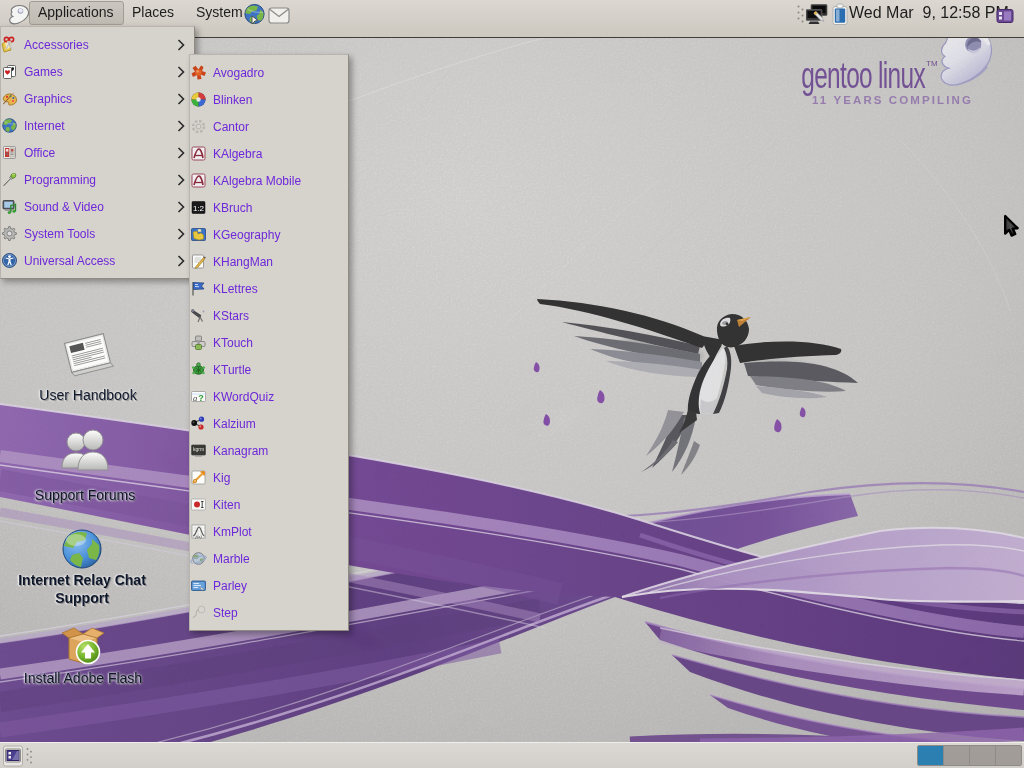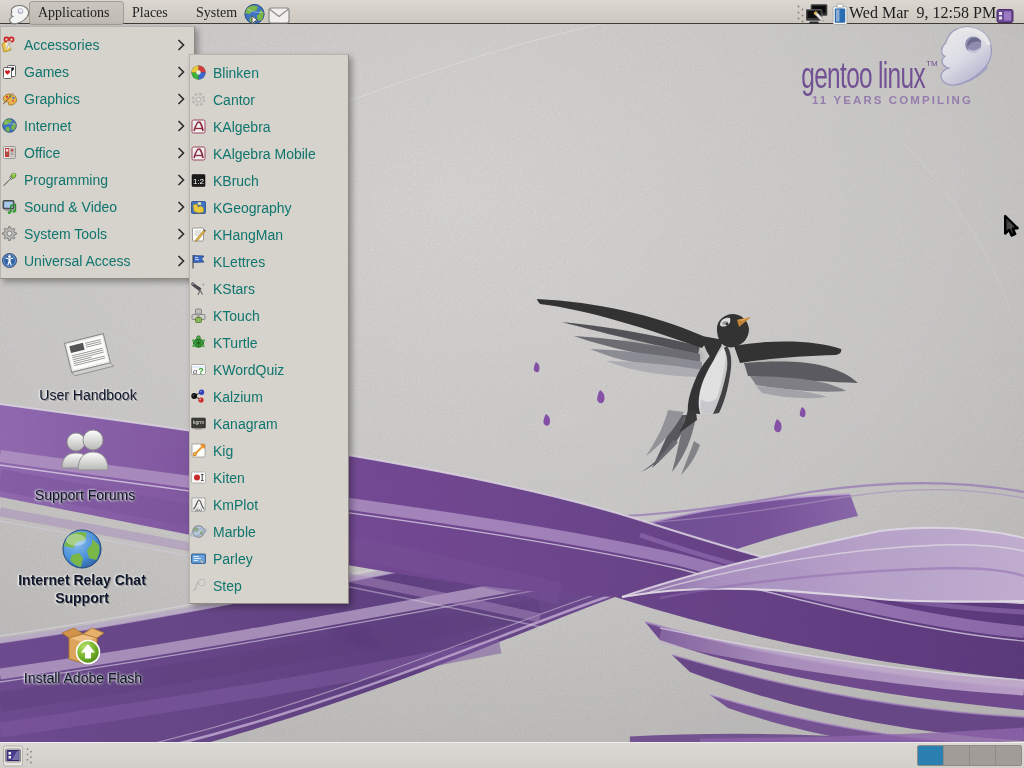--- a/index.html
+++ b/index.html
@@ -1,41 +1,41 @@
 <!DOCTYPE html>
 <html><head>
 <meta charset="utf-8">
 <style>
 * { margin:0; padding:0; box-sizing:border-box; }
 html,body { width:1024px; height:768px; overflow:hidden; }
 body { font-family:"Liberation Sans", sans-serif; position:relative; background:#d9d8d4; }
 #wall { position:absolute; left:0; top:0; }
 
-#toppanel { position:absolute; left:0; top:0; width:1024px; height:24px;
-  background:linear-gradient(#dcd8d1,#ccc8c0); border-bottom:1px solid #403c36; z-index:20;font-family:Liberation Serif, serif; }
+#toppanel { position:absolute; left:0; top:0; width:1024px; height:38px;
+  background:linear-gradient(#dcd8d1,#ccc8c0); border-bottom:1px solid #403c36; z-index:20; }
 #toppanel .menuword { position:absolute; top:0; height:25px; line-height:25px;
   font-size:14px; color:#1d1d1d; }
 #appbtn { position:absolute; left:29px; top:1px; width:95px; height:24px;
   background:linear-gradient(#cbc6bf,#beb9b1); border:1px solid #a29c93; border-radius:3px; }
 
 #botpanel { position:absolute; left:0; top:742px; width:1024px; height:26px;
   background:linear-gradient(#dbd7d3,#d2cec9); border-top:1px solid #f0eeec; z-index:20; }
 #pager { position:absolute; right:2px; top:2px; width:105px; height:21px;
   border:1px solid #8e8a86; border-radius:2px; background:#a39d99; display:flex; overflow:hidden; }
 #pager .ws { flex:1; border-right:1px solid #8e8a86; background:#a29c98; }
 #pager .ws:first-child { background:#2b80b1; }
 #pager .ws:last-child { border-right:none; }
 
 .gtkmenu { position:absolute; background:#d6d2cc;
   border:1px solid #8f8a82; border-top-color:#b9b4ad; border-left-color:#b9b4ad;
   box-shadow:3px 3px 6px rgba(0,0,0,0.33); z-index:30; padding:4px 0; }
 .mi { height:27px; display:flex; align-items:center; position:relative; }
 .mi .ictn { width:17px; height:17px; flex:none; position:relative; }
 .mi .ictn svg { position:absolute; left:0; top:0; }
-.mi .lbl { margin-left:6px; font-size:14px; color:#0f766e; white-space:nowrap; position:relative; }
+.mi .lbl { margin-left:6px; font-size:12px; color:#6d28d9; white-space:nowrap; position:relative; }
 .mi .arrow { position:absolute; right:9px; top:6.5px; }
 .mi.sel .hl { position:absolute; left:5px; right:5px; top:5px; bottom:4px;
   background:linear-gradient(#d2cec8,#beb9b2); border:1px solid #a8a29a; border-radius:3px; }
 #appmenu { left:0; top:26px; width:195px; }
 #submenu { left:189px; top:54px; width:160px; }
 
 .dicon { position:absolute; text-align:center; z-index:5; }
 .dicon .dlabel { margin-top:2px; font-size:14px; color:#0f172a; line-height:1.3;
   text-shadow:1px 1px 1px rgba(20,20,20,0.45), 0 0 3px rgba(255,255,255,0.9), 0 1px 2px rgba(255,255,255,0.8), -1px 0 2px rgba(255,255,255,0.7); }
 </style>
@@ -490,20 +490,30 @@
           <path d="M4.5 6.5 L7.5 7.3 L7.5 9.5 L6.2 13 L7.3 13.4 L8.5 10.4 L9.7 13.4 L10.8 13 L9.5 9.5 L9.5 7.3 L12.5 6.5 L12.2 5.5 L8.5 6.4 L4.8 5.5 Z" fill="#fff"></path>
         </svg>
       </span>
       <span class="lbl">Universal Access</span>
       <span class="arrow"><svg width="8" height="14" viewBox="0 0 8 14">
           <path d="M1.5 2 L6.5 7 L1.5 12" stroke="#2b2b2b" stroke-width="1.6" fill="none"></path>
         </svg></span>
     </div>
   </div>
 <div id="submenu" class="gtkmenu">
+    <div class="mi">
+      <span class="ictn">
+        <svg width="17" height="17" viewBox="0 0 17 17">
+          <path d="M8.5 5.5 L11 1.5 L13.5 3 L12 7 L16 8.5 L14.5 12 L10.5 10.5 L11.5 15 L7.5 15.5 L7 11 L3 13 L1.5 9.5 L5 7.5 L2.5 4 L5.5 1.8 Z" fill="#c8441a"></path>
+          <circle cx="8.5" cy="8.5" r="3.2" fill="#e06428"></circle>
+          <circle cx="7.6" cy="7.4" r="1.2" fill="#f0a070"></circle>
+        </svg>
+      </span>
+      <span class="lbl">Avogadro</span>
+    </div>
 <div class="mi">
       <span class="ictn">
         <svg width="17" height="17" viewBox="0 0 17 17">
           <circle cx="8.5" cy="8.5" r="7" fill="#2a2a2a"></circle>
           <path d="M8.5 8.5 L8.5 1.5 A7 7 0 0 1 15.5 8.5 Z" fill="#d43c3c"></path>
           <path d="M8.5 8.5 L15.5 8.5 A7 7 0 0 1 8.5 15.5 Z" fill="#3c68d4"></path>
           <path d="M8.5 8.5 L8.5 15.5 A7 7 0 0 1 1.5 8.5 Z" fill="#3cb43c"></path>
           <path d="M8.5 8.5 L1.5 8.5 A7 7 0 0 1 8.5 1.5 Z" fill="#e8c83c"></path>
           <circle cx="8.5" cy="8.5" r="2.2" fill="#e8e8e8"></circle>
         </svg>

